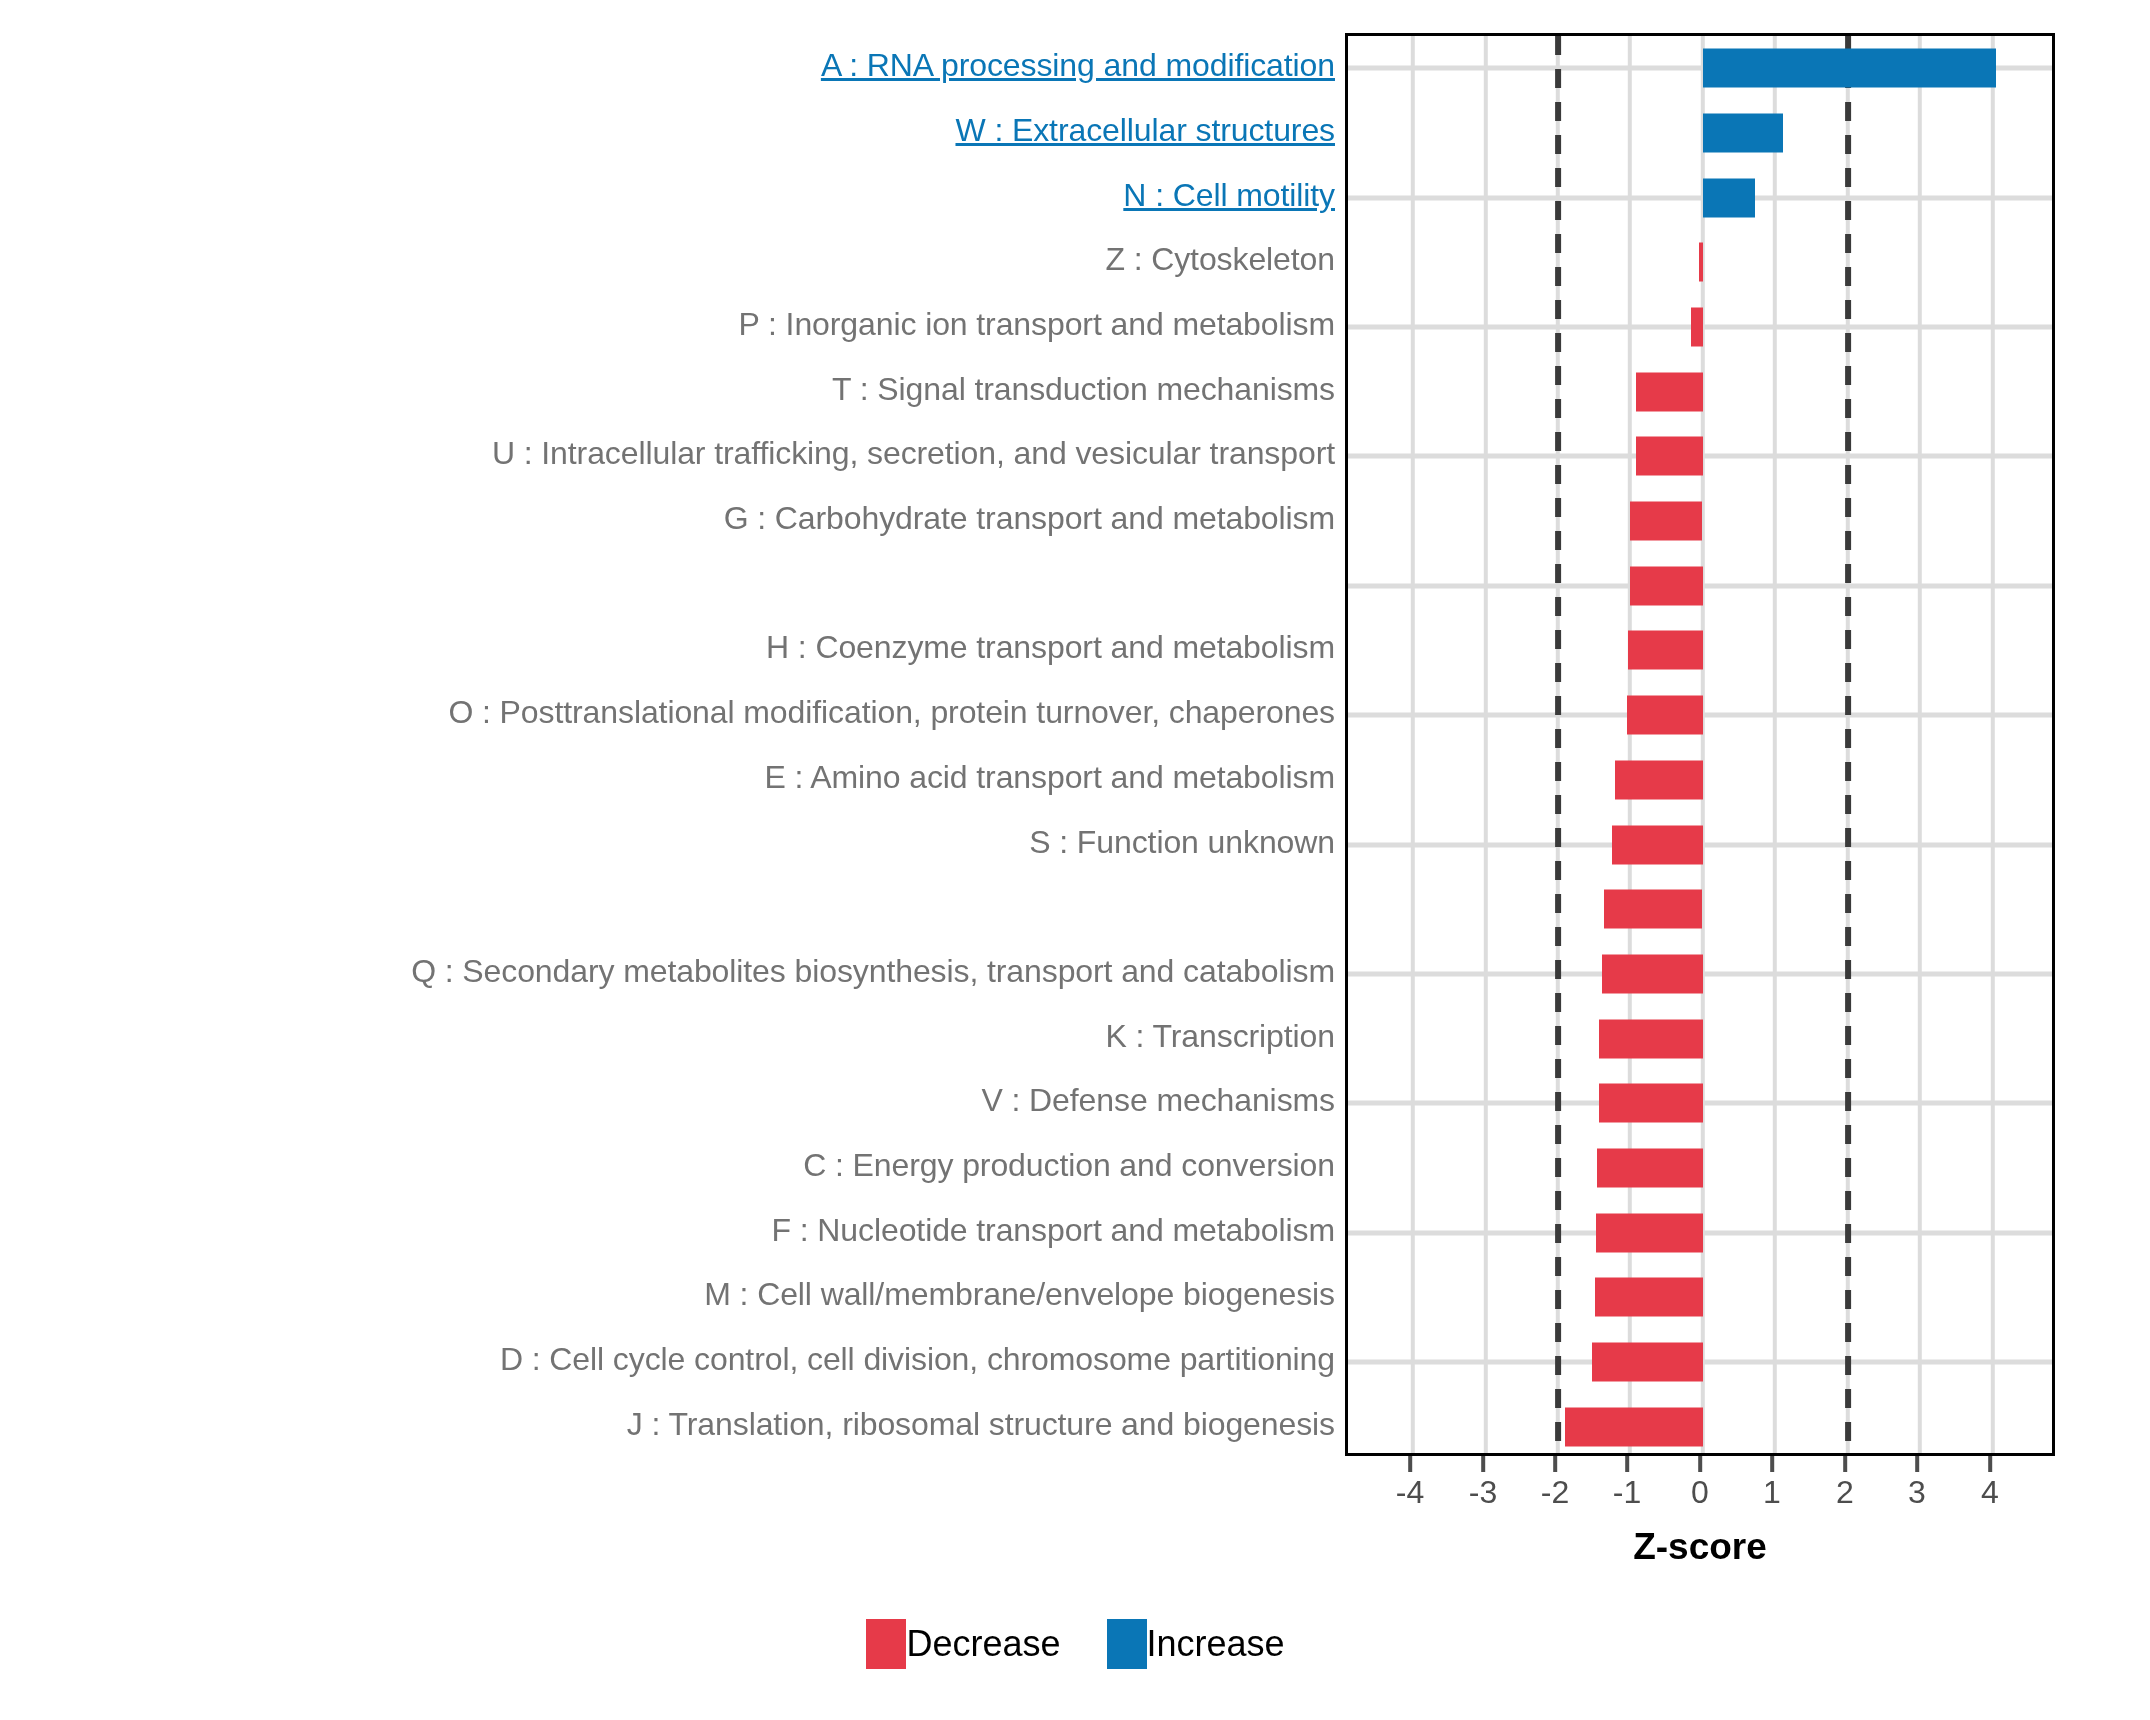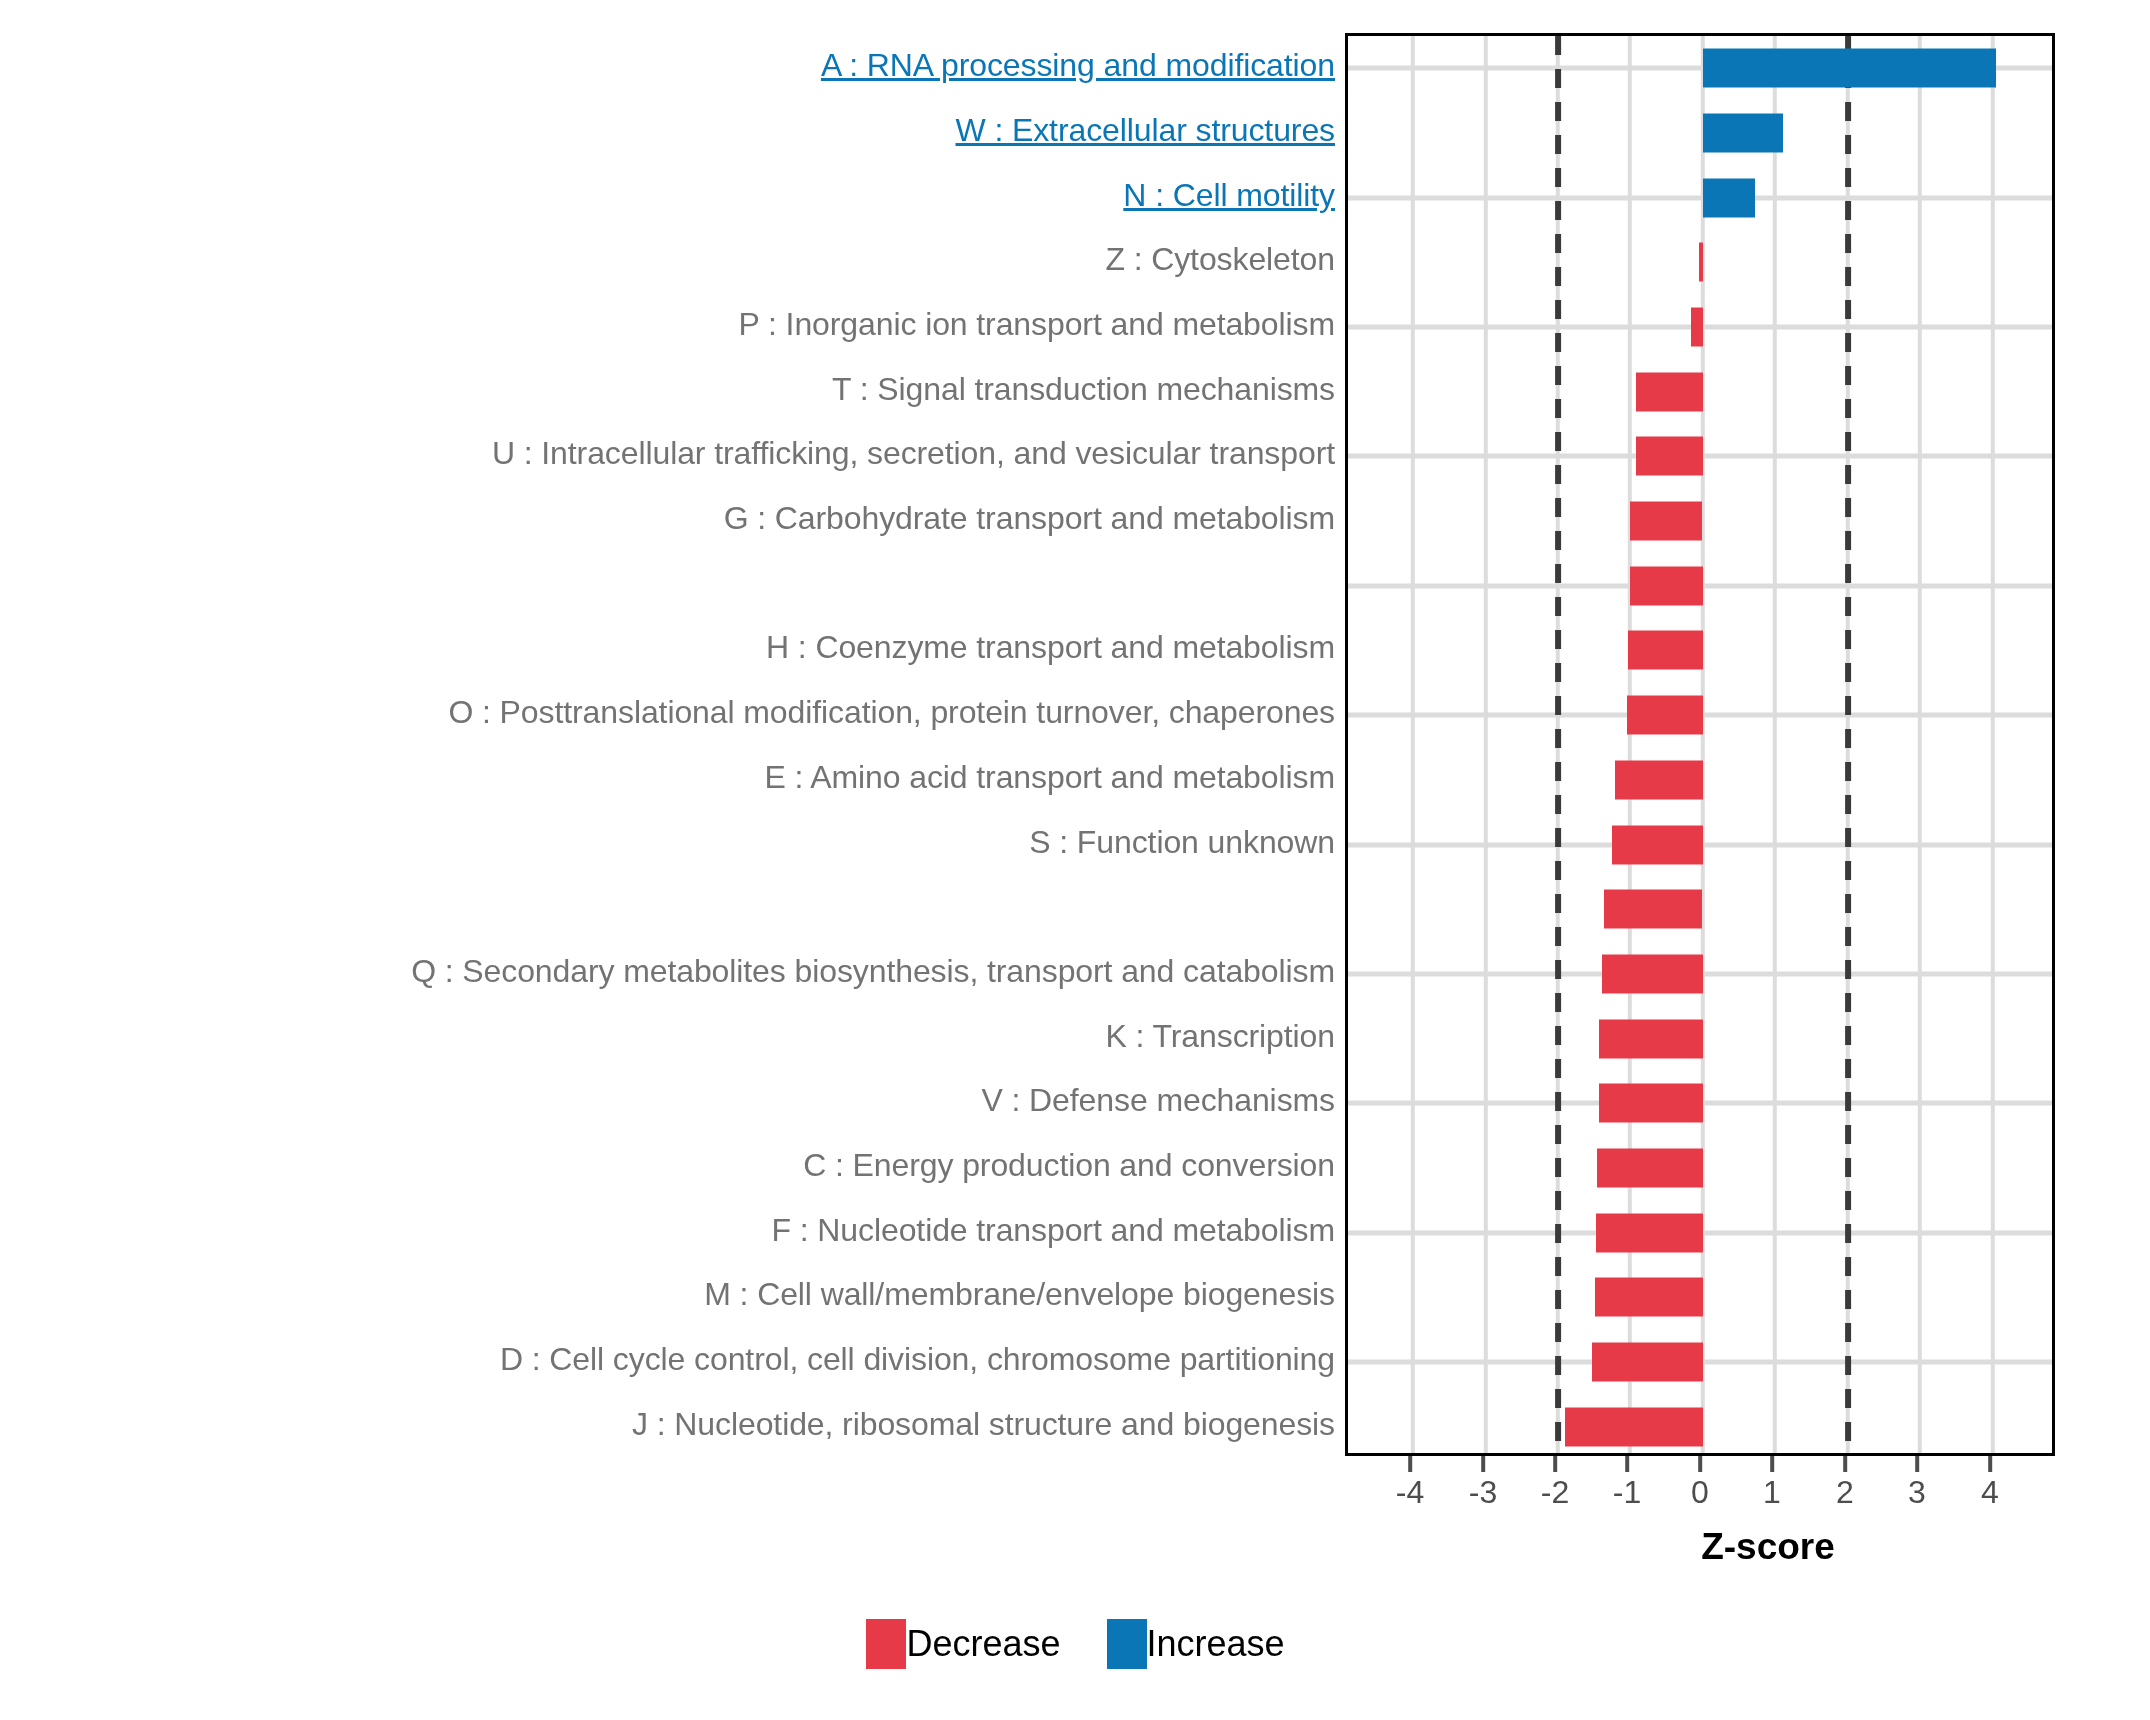--- a/index.html
+++ b/index.html
@@ -81,21 +81,21 @@
   }
   .ticklabel{
     position:absolute;top:18.6px;
     font-size:32px;line-height:34px;
     color:#4d4d4d;
     transform:translateX(-50%);
     white-space:nowrap;
   }
   #xtitle{
     position:absolute;
-    left:1413px; top:1526px;
+    left:1345px; top:1526px;
     width:710px;
     text-align:center;
     font-size:37px;
     font-weight:bold;
     color:#000000;
   }
 
   
   #legend{
     position:absolute;
@@ -128,21 +128,21 @@
       <div class="cat-label down" style="top: 679px;">O : Posttranslational modification, protein turnover, chaperones</div>
       <div class="cat-label down" style="top: 744px;">E : Amino acid transport and metabolism</div>
       <div class="cat-label down" style="top: 809px;">S : Function unknown</div>
       <div class="cat-label down" style="top: 938px;">Q : Secondary metabolites biosynthesis, transport and catabolism</div>
       <div class="cat-label down" style="top: 1003px;">K : Transcription</div>
       <div class="cat-label down" style="top: 1067px;">V : Defense mechanisms</div>
       <div class="cat-label down" style="top: 1132px;">C : Energy production and conversion</div>
       <div class="cat-label down" style="top: 1197px;">F : Nucleotide transport and metabolism</div>
       <div class="cat-label down" style="top: 1261px;">M : Cell wall/membrane/envelope biogenesis</div>
       <div class="cat-label down" style="top: 1326px;">D : Cell cycle control, cell division, chromosome partitioning</div>
-      <div class="cat-label down" style="top: 1391px;">J : Nucleotide, ribosomal structure and biogenesis</div>
+      <div class="cat-label down" style="top: 1391px;">J : Translation, ribosomal structure and biogenesis</div>
     </div>
 
   <div id="panel">
     <div id="plotarea">
         <div class="hgrid" style="top: 32px;"></div>
         <div class="hgrid" style="top: 162px;"></div>
         <div class="hgrid" style="top: 291px;"></div>
         <div class="hgrid" style="top: 420px;"></div>
         <div class="hgrid" style="top: 550px;"></div>
         <div class="hgrid" style="top: 679px;"></div>

